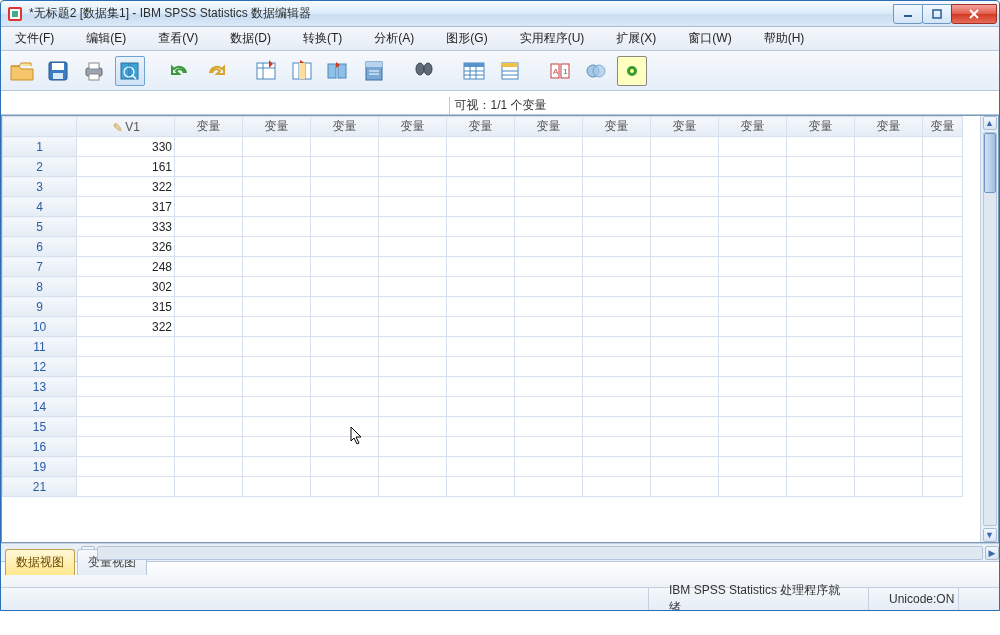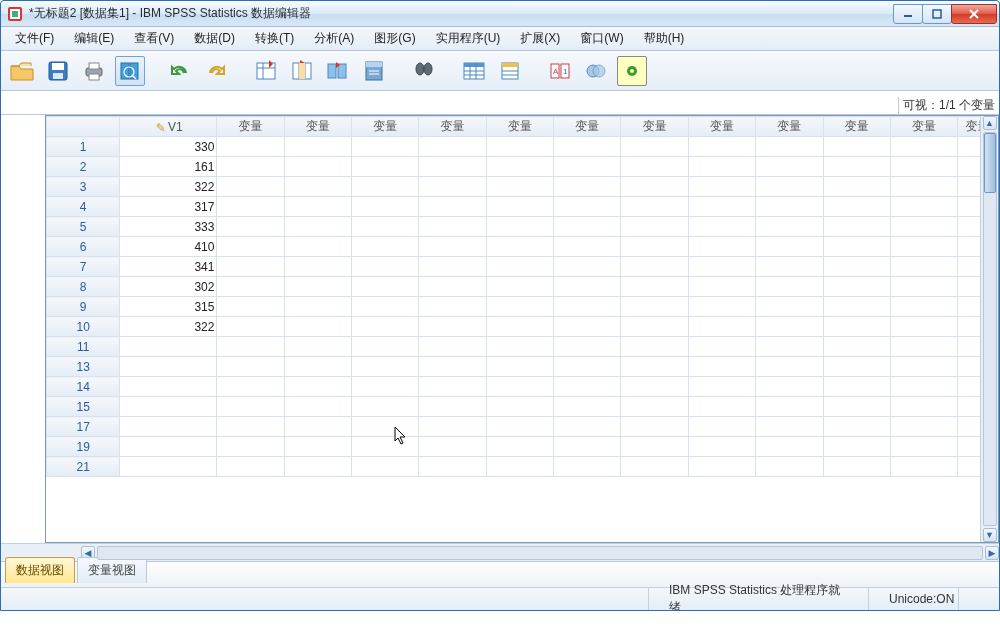--- a/index.html
+++ b/index.html
@@ -5,47 +5,47 @@
 * { box-sizing: border-box; margin: 0; padding: 0; }
 body { font-family: "Microsoft YaHei", "SimSun", Tahoma, sans-serif; font-size: 12px; background: #fff; overflow: hidden; width: 1000px; height: 635px; }
 .window { width: 1000px; height: 611px; border: 1px solid #2a6fb5; border-radius: 4px 4px 0 0; overflow: hidden; display: flex; flex-direction: column; background: #4d7c0f; }
 .titlebar { height: 26px; background: linear-gradient(#f7fbff,#dbeaf9 50%,#c8ddf2 51%,#d8e8f7); display: flex; align-items: center; padding: 0 0 0 6px; border-bottom: 1px solid #a7bcd4; }
 .titlebar .app-icon { width: 16px; height: 16px; margin-right: 6px; }
 .title-text { color: #2b2b2b; flex: 0 0 auto; }
 .title-spacer { flex: 1; }
 .win-btns { display: flex; height: 20px; gap: 0; margin-right: 2px; }
 .win-btn { width: 30px; height: 20px; border: 1px solid #6e98c4; background: linear-gradient(#f2f8ff,#d3e5f6); border-radius: 0 0 3px 3px; display: flex; align-items: center; justify-content: center; font-size: 11px; margin-left: -1px; }
 .win-btn.close { width: 46px; background: linear-gradient(#f4a6a0,#e05b48 50%,#d43a20 51%,#e66c5a); color: #fff; border-color: #a03024; }
-.menubar { height: 24px; background: linear-gradient(#f4f7fb,#e5edf6); border-bottom: 1px solid #b8c7da; display: flex; align-items: center; padding: 0 6px; gap: 4px; }
+.menubar { height: 24px; background: linear-gradient(#f4f7fb,#e5edf6); border-bottom: 1px solid #b8c7da; display: flex; align-items: center; padding: 0 6px; gap: 16px; }
 .menu-item { padding: 3px 8px; color: #222; cursor: default; }
 .toolbar { height: 40px; background: linear-gradient(#f6f9fd,#e6eef8); border-bottom: 1px solid #b8c7da; display: flex; align-items: center; padding: 0 6px; gap: 6px; }
 .tbtn { width: 30px; height: 30px; display: flex; align-items: center; justify-content: center; border-radius: 2px; }
 .tsep { width: 8px; }
-.formula-row { height: 24px; background: #fff; border-bottom: 1px solid #b8c7da; display: flex; align-items: flex-end; flex-direction: column; }
+.formula-row { height: 24px; background: #fff; border-bottom: 1px solid #b8c7da; display: flex; align-items: center; flex-direction: column; }
 .name-box { width: 120px; border-right: 1px solid #c8c8c8; background: #fafafa; }
 .formula-input { flex: 1; }
 .vis-cell { padding: 0 4px; border-left: 1px solid #c8c8c8; display: flex; align-items: center; white-space: nowrap; color: #333; }
 .grid-wrap { flex: 1; background: #fff; display: flex; flex-direction: column; border-bottom: 1px solid #b8c7da; }
 .grid-scroll { flex: 1; overflow: hidden; position: relative; border: 1px solid #7a99b8; margin: 0; }
 table.sheet { border-collapse: collapse; table-layout: fixed; }
 table.sheet th, table.sheet td { border: 1px solid #d7e2ee; height: 20px; font-weight: normal; }
 table.sheet th { background: linear-gradient(#f5f8fc,#e4ecf5); color: #555; text-align: center; }
 table.sheet th.rowh { width: 74px; text-align: center; color: #2a5ca0; font-weight: normal; }
 table.sheet th.colh { width: 68px; }
 table.sheet th.colh-first { width: 98px; }
 table.sheet td { width: 68px; text-align: right; padding-right: 2px; color: #222; }
 table.sheet td.first-col { width: 98px; }
 .corner { background: linear-gradient(#f5f8fc,#e4ecf5); }
 .hscroll { height: 18px; background: #e9eff7; display: flex; align-items: center; border-top: 1px solid #c2d0e0; }
 .hscroll .track { flex: 1; height: 14px; background: #dfe7f1; margin: 0 2px; position: relative; border: 1px solid #b5c6da; border-radius: 2px; }
 .hscroll .arrow, .vscroll .arrow { width: 14px; height: 14px; border: 1px solid #a9bdd3; background: linear-gradient(#f2f7fd,#d7e4f2); display: flex; align-items: center; justify-content: center; font-size: 9px; color: #3a6aa5; border-radius: 2px; }
 .vscroll { position: absolute; right: 0; top: 0; bottom: 0; width: 18px; background: #e9eff7; display: flex; flex-direction: column; align-items: center; border-left: 1px solid #c2d0e0; }
 .vscroll .track { flex: 1; width: 14px; background: #dfe7f1; margin: 2px 0; border: 1px solid #b5c6da; border-radius: 2px; position: relative; }
 .vscroll .thumb { position: absolute; top: 0; left: 0; right: 0; height: 60px; background: linear-gradient(90deg,#d4e2f2,#9ebfe3); border: 1px solid #6f97c5; border-radius: 2px; }
-.tabs-row { height: 26px; background: linear-gradient(#fefefe,#eef2f7); display: flex; align-items: flex-end; padding: 4px 4px; border-bottom: 1px solid #c2d0e0; text-align: center; }
+.tabs-row { height: 26px; background: linear-gradient(#fefefe,#eef2f7); display: flex; align-items: flex-end; padding: 12px 4px; border-bottom: 1px solid #c2d0e0; text-align: center; }
 .view-tab { padding: 4px 10px; border: 1px solid #c0a050; border-bottom: none; background: linear-gradient(#fff7d8,#ffe88f); margin-right: 2px; font-size: 12px; border-radius: 3px 3px 0 0; color: #6b4a00; }
 .view-tab.inactive { background: linear-gradient(#f6f9fd,#e4ecf5); border-color: #b8c7da; color: #444; }
 .statusbar { height: 22px; background: linear-gradient(#f4f7fb,#e5edf6); display: flex; align-items: center; font-size: 12px; color: #333; }
 .status-cell { border-left: 1px solid #c2d0e0; height: 100%; display: flex; align-items: center; padding: 0 20px; }
 .pencil-icon { display: inline-block; width: 12px; height: 12px; transform: rotate(-45deg); vertical-align: middle; margin-right: 2px; }
 .pencil-icon::before { content: "✎"; transform: rotate(45deg); display: inline-block; color: #c79a2a; }
 .cursor-arrow { position: absolute; left: 348px; top: 310px; width: 14px; height: 20px; pointer-events: none; }
 svg { display: block; }
 </style>
 </head>
@@ -218,21 +218,21 @@
       </div>
   </div>
 
   <div class="formula-row">
     <div class="name-box"></div>
     <div class="formula-input"></div>
     <div class="vis-cell">可视：1/1 个变量</div>
   </div>
 
   <div class="grid-wrap">
-    <div class="grid-scroll" style="position:relative;margin-left:44px;">
+    <div class="grid-scroll" style="position:relative;">
       <table class="sheet">
         <thead>
           <tr>
             <th class="rowh corner"></th>
             <th class="colh-first"><span class="pencil-icon"></span><span>V1</span></th>
             <th class="colh">变量</th>
             <th class="colh">变量</th>
             <th class="colh">变量</th>
             <th class="colh">变量</th>
             <th class="colh">变量</th>
@@ -321,37 +321,37 @@
               <td></td>
               <td></td>
               <td></td>
               <td></td>
               <td></td>
               <td></td>
               <td style="width: 40px;"></td>
             </tr>
             <tr>
               <th class="rowh">6</th>
-              <td class="first-col">410</td>
+              <td class="first-col">326</td>
               <td></td>
               <td></td>
               <td></td>
               <td></td>
               <td></td>
               <td></td>
               <td></td>
               <td></td>
               <td></td>
               <td></td>
               <td></td>
               <td style="width: 40px;"></td>
             </tr>
             <tr>
               <th class="rowh">7</th>
-              <td class="first-col">341</td>
+              <td class="first-col">248</td>
               <td></td>
               <td></td>
               <td></td>
               <td></td>
               <td></td>
               <td></td>
               <td></td>
               <td></td>
               <td></td>
               <td></td>
@@ -416,20 +416,36 @@
               <td></td>
               <td></td>
               <td></td>
               <td></td>
               <td></td>
               <td></td>
               <td></td>
               <td style="width: 40px;"></td>
             </tr>
             <tr>
+              <th class="rowh">12</th>
+              <td class="first-col"></td>
+              <td></td>
+              <td></td>
+              <td></td>
+              <td></td>
+              <td></td>
+              <td></td>
+              <td></td>
+              <td></td>
+              <td></td>
+              <td></td>
+              <td></td>
+              <td style="width: 40px;"></td>
+            </tr>
+            <tr>
               <th class="rowh">13</th>
               <td class="first-col"></td>
               <td></td>
               <td></td>
               <td></td>
               <td></td>
               <td></td>
               <td></td>
               <td></td>
               <td></td>
@@ -464,21 +480,21 @@
               <td></td>
               <td></td>
               <td></td>
               <td></td>
               <td></td>
               <td></td>
               <td></td>
               <td style="width: 40px;"></td>
             </tr>
             <tr>
-              <th class="rowh">17</th>
+              <th class="rowh">16</th>
               <td class="first-col"></td>
               <td></td>
               <td></td>
               <td></td>
               <td></td>
               <td></td>
               <td></td>
               <td></td>
               <td></td>
               <td></td>

